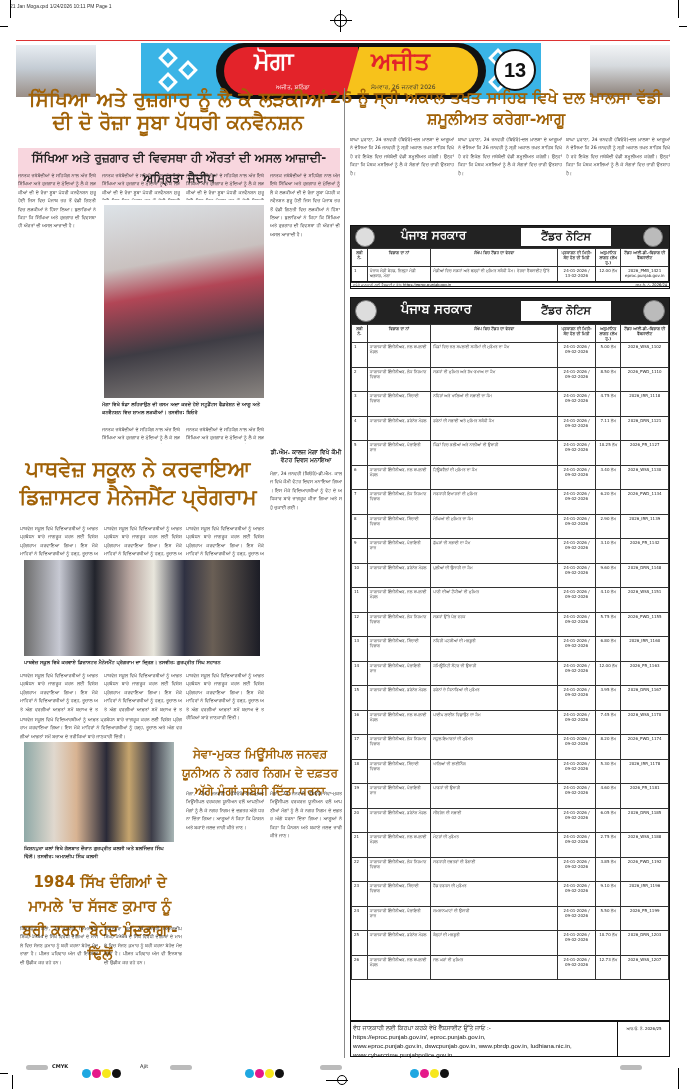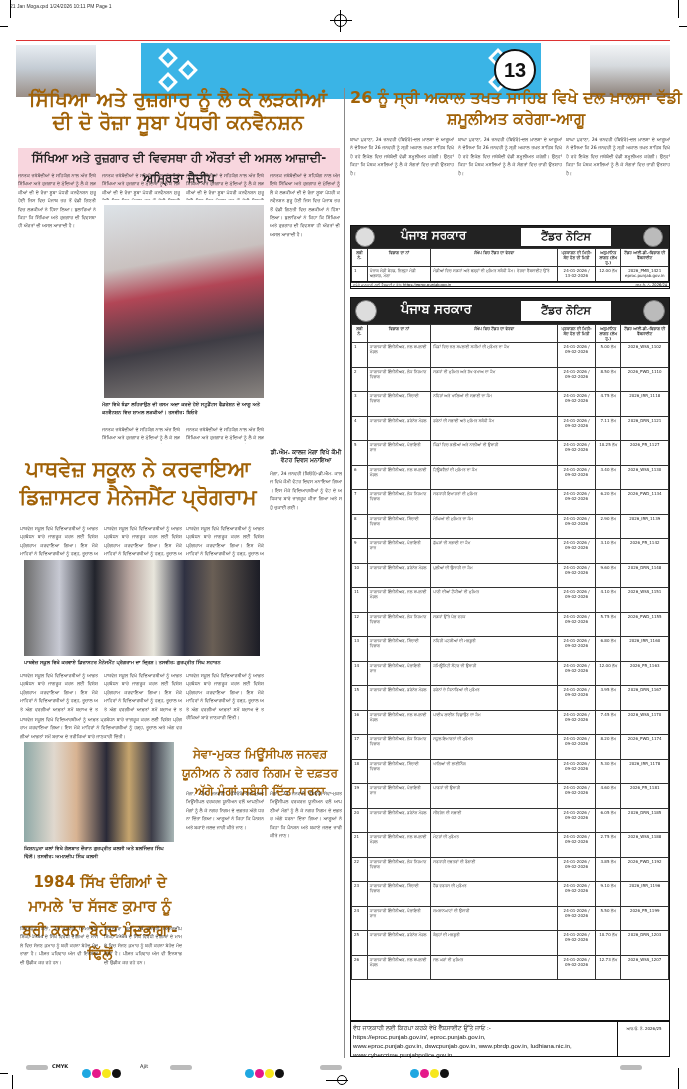--- a/index.html
+++ b/index.html
@@ -50,20 +50,28 @@
 <div class="abs banner">
   <div class="abs photo" style="left:0;top:4px;width:80px;height:52px;background:linear-gradient(180deg,#e8edf2 0%,#c4ccd4 45%,#9a8e86 100%)"></div>
   <div class="bg">
     <div class="diam" style="left:20px;top:8px"></div>
       <div class="diam" style="left:20px;top:32px"></div>
     <div class="diam" style="left:40px;top:20px"></div>
     <div class="diam" style="left:350px;top:8px"></div>
       <div class="diam" style="left:350px;top:32px"></div>
     <div class="diam" style="left:370px;top:20px"></div>
   </div>
+  <div class="pill">
+    <div class="red"></div>
+      <div class="yel"></div>
+    <span class="logo-l">ਮੋਗਾ</span>
+    <span class="logo-r">ਅਜੀਤ</span>
+    <span class="sub-l">ਅਜੀਤ, ਬਠਿੰਡਾ</span>
+    <span class="sub-r">ਸੋਮਵਾਰ, 26 ਜਨਵਰੀ 2026</span>
+  </div>
   <div class="pg">13</div>
   <div class="abs photo" style="left:574px;top:4px;width:80px;height:52px;background:linear-gradient(180deg,#f2f4f6 0%,#d6dade 40%,#8a7e76 100%)"></div>
 </div>
 
 <div class="abs h1" style="left:18px;top:88px;width:320px;font-size:20px">ਸਿੱਖਿਆ ਅਤੇ ਰੁਜ਼ਗਾਰ ਨੂੰ ਲੈ ਕੇ ਲੜਕੀਆਂ ਦੀ ਦੋ ਰੋਜ਼ਾ ਸੂਬਾ ਪੱਧਰੀ ਕਨਵੈਨਸ਼ਨ</div>
 <div class="abs subhead" style="left:18px;top:148px;width:322px">ਸਿੱਖਿਆ ਅਤੇ ਰੁਜ਼ਗਾਰ ਦੀ ਵਿਵਸਥਾ ਹੀ ਔਰਤਾਂ ਦੀ ਅਸਲ ਆਜ਼ਾਦੀ-ਅਮ੍ਰਿਤਾ ਜੈਦੀਪ</div>
 <div class="abs col" style="left:18px;top:172px;width:78px;height:270px">ਜਨਤਕ ਜਥੇਬੰਦੀਆਂ ਦੇ ਸਹਿਯੋਗ ਨਾਲ ਅੱਜ ਇਥੇ ਸਿੱਖਿਆ ਅਤੇ ਰੁਜ਼ਗਾਰ ਦੇ ਮੁੱਦਿਆਂ ਨੂੰ ਲੈ ਕੇ ਲੜਕੀਆਂ ਦੀ ਦੋ ਰੋਜ਼ਾ ਸੂਬਾ ਪੱਧਰੀ ਕਨਵੈਨਸ਼ਨ ਸ਼ੁਰੂ ਹੋਈ ਜਿਸ ਵਿਚ ਪੰਜਾਬ ਭਰ ਤੋਂ ਵੱਡੀ ਗਿਣਤੀ ਵਿਚ ਲੜਕੀਆਂ ਨੇ ਹਿੱਸਾ ਲਿਆ। ਬੁਲਾਰਿਆਂ ਨੇ ਕਿਹਾ ਕਿ ਸਿੱਖਿਆ ਅਤੇ ਰੁਜ਼ਗਾਰ ਦੀ ਵਿਵਸਥਾ ਹੀ ਔਰਤਾਂ ਦੀ ਅਸਲ ਆਜ਼ਾਦੀ ਹੈ।</div>
 <div class="abs col" style="left:102px;top:172px;width:78px;height:28px">ਜਨਤਕ ਜਥੇਬੰਦੀਆਂ ਦੇ ਸਹਿਯੋਗ ਨਾਲ ਅੱਜ ਇਥੇ ਸਿੱਖਿਆ ਅਤੇ ਰੁਜ਼ਗਾਰ ਦੇ ਮੁੱਦਿਆਂ ਨੂੰ ਲੈ ਕੇ ਲੜਕੀਆਂ ਦੀ ਦੋ ਰੋਜ਼ਾ ਸੂਬਾ ਪੱਧਰੀ ਕਨਵੈਨਸ਼ਨ ਸ਼ੁਰੂ ਹੋਈ ਜਿਸ ਵਿਚ ਪੰਜਾਬ ਭਰ ਤੋਂ ਵੱਡੀ ਗਿਣਤੀ ਵਿਚ ਲੜਕੀਆਂ ਨੇ ਹਿੱਸਾ ਲਿਆ। ਬੁਲਾਰਿਆਂ ਨੇ ਕਿਹਾ ਕਿ ਸਿੱਖਿਆ ਅਤੇ ਰੁਜ਼ਗਾਰ ਦੀ ਵਿਵਸਥਾ ਹੀ ਔਰਤਾਂ ਦੀ ਅਸਲ ਆਜ਼ਾਦੀ ਹੈ।</div>
 <div class="abs col" style="left:186px;top:172px;width:78px;height:28px">ਜਨਤਕ ਜਥੇਬੰਦੀਆਂ ਦੇ ਸਹਿਯੋਗ ਨਾਲ ਅੱਜ ਇਥੇ ਸਿੱਖਿਆ ਅਤੇ ਰੁਜ਼ਗਾਰ ਦੇ ਮੁੱਦਿਆਂ ਨੂੰ ਲੈ ਕੇ ਲੜਕੀਆਂ ਦੀ ਦੋ ਰੋਜ਼ਾ ਸੂਬਾ ਪੱਧਰੀ ਕਨਵੈਨਸ਼ਨ ਸ਼ੁਰੂ ਹੋਈ ਜਿਸ ਵਿਚ ਪੰਜਾਬ ਭਰ ਤੋਂ ਵੱਡੀ ਗਿਣਤੀ ਵਿਚ ਲੜਕੀਆਂ ਨੇ ਹਿੱਸਾ ਲਿਆ। ਬੁਲਾਰਿਆਂ ਨੇ ਕਿਹਾ ਕਿ ਸਿੱਖਿਆ ਅਤੇ ਰੁਜ਼ਗਾਰ ਦੀ ਵਿਵਸਥਾ ਹੀ ਔਰਤਾਂ ਦੀ ਅਸਲ ਆਜ਼ਾਦੀ ਹੈ।</div>
 <div class="abs photo" style="left:104px;top:205px;width:160px;height:193px;background:linear-gradient(170deg,#dde3e8 0%,#c9c1bf 30%,#b24656 45%,#3e3c44 70%,#8a8581 100%)"></div>
@@ -89,21 +97,21 @@
 <div class="abs photo" style="left:24px;top:742px;width:150px;height:100px;background:linear-gradient(90deg,#8fa9a7 0%,#e0d8ce 20%,#d8b392 35%,#2a2a38 55%,#c6a56e 70%,#3c3c48 85%,#a7b5b5 100%)"></div>
 <div class="abs cap" style="left:24px;top:844px;width:150px;height:16px">ਕਿਸ਼ਨਪੁਰਾ ਕਲਾਂ ਵਿਖੇ ਗੱਲਬਾਤ ਦੌਰਾਨ ਗੁਰਪ੍ਰੀਤ ਕਲਸੀ ਅਤੇ ਬਲਜਿੰਦਰ ਸਿੰਘ ਢਿੱਲੋਂ। ਤਸਵੀਰ: ਅਮਨਦੀਪ ਸਿੰਘ ਕਲਸੀ</div>
 <div class="abs h1" style="left:180px;top:745px;width:160px;font-size:12px;line-height:1.55">ਸੇਵਾ-ਮੁਕਤ ਮਿਊਂਸੀਪਲ ਜਨਵਰ਼ ਯੂਨੀਅਨ ਨੇ ਨਗਰ ਨਿਗਮ ਦੇ ਦਫ਼ਤਰ ਅੱਗੇ ਮੰਗਾਂ ਸਬੰਧੀ ਦਿੱਤਾ ਧਰਨਾ</div>
 <div class="abs col" style="left:186px;top:790px;width:78px;height:300px">ਮੋਗਾ, 24 ਜਨਵਰੀ (ਬਿਓਰੋ)-ਸੇਵਾ-ਮੁਕਤ ਮਿਊਂਸੀਪਲ ਵਰਕਰਜ਼ ਯੂਨੀਅਨ ਵਲੋਂ ਆਪਣੀਆਂ ਮੰਗਾਂ ਨੂੰ ਲੈ ਕੇ ਨਗਰ ਨਿਗਮ ਦੇ ਦਫ਼ਤਰ ਅੱਗੇ ਧਰਨਾ ਦਿੱਤਾ ਗਿਆ। ਆਗੂਆਂ ਨੇ ਕਿਹਾ ਕਿ ਪੈਨਸ਼ਨ ਅਤੇ ਬਕਾਏ ਜਲਦ ਜਾਰੀ ਕੀਤੇ ਜਾਣ।</div>
 <div class="abs col" style="left:270px;top:790px;width:72px;height:300px">ਮੋਗਾ, 24 ਜਨਵਰੀ (ਬਿਓਰੋ)-ਸੇਵਾ-ਮੁਕਤ ਮਿਊਂਸੀਪਲ ਵਰਕਰਜ਼ ਯੂਨੀਅਨ ਵਲੋਂ ਆਪਣੀਆਂ ਮੰਗਾਂ ਨੂੰ ਲੈ ਕੇ ਨਗਰ ਨਿਗਮ ਦੇ ਦਫ਼ਤਰ ਅੱਗੇ ਧਰਨਾ ਦਿੱਤਾ ਗਿਆ। ਆਗੂਆਂ ਨੇ ਕਿਹਾ ਕਿ ਪੈਨਸ਼ਨ ਅਤੇ ਬਕਾਏ ਜਲਦ ਜਾਰੀ ਕੀਤੇ ਜਾਣ।</div>
 
 <div class="abs h1" style="left:20px;top:870px;width:160px;font-size:15px;line-height:1.6">1984 ਸਿੱਖ ਦੰਗਿਆਂ ਦੇ ਮਾਮਲੇ 'ਚ ਸੱਜਣ ਕੁਮਾਰ ਨੂੰ ਬਰੀ ਕਰਨਾ ਬੇਹੱਦ ਮੰਦਭਾਗਾ-ਢਿੱਲੋਂ</div>
 <div class="abs col" style="left:20px;top:925px;width:78px;height:135px">ਕਿਸ਼ਨਪੁਰਾ ਕਲਾਂ, 24 ਜਨਵਰੀ (ਅਮਨਦੀਪ ਸਿੰਘ)-1984 ਦੇ ਸਿੱਖ ਵਿਰੋਧੀ ਦੰਗਿਆਂ ਦੇ ਮਾਮਲੇ ਵਿਚ ਸੱਜਣ ਕੁਮਾਰ ਨੂੰ ਬਰੀ ਕਰਨਾ ਬੇਹੱਦ ਮੰਦਭਾਗਾ ਹੈ। ਪੀੜਤ ਪਰਿਵਾਰ ਅੱਜ ਵੀ ਇਨਸਾਫ਼ ਦੀ ਉਡੀਕ ਕਰ ਰਹੇ ਹਨ।</div>
 <div class="abs col" style="left:104px;top:925px;width:78px;height:135px">ਕਿਸ਼ਨਪੁਰਾ ਕਲਾਂ, 24 ਜਨਵਰੀ (ਅਮਨਦੀਪ ਸਿੰਘ)-1984 ਦੇ ਸਿੱਖ ਵਿਰੋਧੀ ਦੰਗਿਆਂ ਦੇ ਮਾਮਲੇ ਵਿਚ ਸੱਜਣ ਕੁਮਾਰ ਨੂੰ ਬਰੀ ਕਰਨਾ ਬੇਹੱਦ ਮੰਦਭਾਗਾ ਹੈ। ਪੀੜਤ ਪਰਿਵਾਰ ਅੱਜ ਵੀ ਇਨਸਾਫ਼ ਦੀ ਉਡੀਕ ਕਰ ਰਹੇ ਹਨ।</div>
 
-<div class="abs h1" style="left:348px;top:88px;width:336px;font-size:16px;line-height:1.3">26 ਨੂੰ ਸ੍ਰੀ ਅਕਾਲ ਤਖਤ ਸਾਹਿਬ ਵਿਖੇ ਦਲ ਖ਼ਾਲਸਾ ਵੱਡੀ ਸ਼ਮੂਲੀਅਤ ਕਰੇਗਾ-ਆਗੂ</div>
+<div class="abs h1" style="left:328px;top:88px;width:336px;font-size:16px;line-height:1.3">26 ਨੂੰ ਸ੍ਰੀ ਅਕਾਲ ਤਖਤ ਸਾਹਿਬ ਵਿਖੇ ਦਲ ਖ਼ਾਲਸਾ ਵੱਡੀ ਸ਼ਮੂਲੀਅਤ ਕਰੇਗਾ-ਆਗੂ</div>
 <div class="abs col" style="left:350px;top:136px;width:104px;height:80px">ਬਾਘਾ ਪੁਰਾਣਾ, 24 ਜਨਵਰੀ (ਬਿਓਰੋ)-ਦਲ ਖ਼ਾਲਸਾ ਦੇ ਆਗੂਆਂ ਨੇ ਦੱਸਿਆ ਕਿ 26 ਜਨਵਰੀ ਨੂੰ ਸ੍ਰੀ ਅਕਾਲ ਤਖਤ ਸਾਹਿਬ ਵਿਖੇ ਹੋ ਰਹੇ ਇਕੱਠ ਵਿਚ ਜਥੇਬੰਦੀ ਵੱਡੀ ਸ਼ਮੂਲੀਅਤ ਕਰੇਗੀ। ਉਨ੍ਹਾਂ ਕਿਹਾ ਕਿ ਪੰਥਕ ਮਸਲਿਆਂ ਨੂੰ ਲੈ ਕੇ ਸੰਗਤਾਂ ਵਿਚ ਭਾਰੀ ਉਤਸ਼ਾਹ ਹੈ।</div>
 <div class="abs col" style="left:458px;top:136px;width:104px;height:80px">ਬਾਘਾ ਪੁਰਾਣਾ, 24 ਜਨਵਰੀ (ਬਿਓਰੋ)-ਦਲ ਖ਼ਾਲਸਾ ਦੇ ਆਗੂਆਂ ਨੇ ਦੱਸਿਆ ਕਿ 26 ਜਨਵਰੀ ਨੂੰ ਸ੍ਰੀ ਅਕਾਲ ਤਖਤ ਸਾਹਿਬ ਵਿਖੇ ਹੋ ਰਹੇ ਇਕੱਠ ਵਿਚ ਜਥੇਬੰਦੀ ਵੱਡੀ ਸ਼ਮੂਲੀਅਤ ਕਰੇਗੀ। ਉਨ੍ਹਾਂ ਕਿਹਾ ਕਿ ਪੰਥਕ ਮਸਲਿਆਂ ਨੂੰ ਲੈ ਕੇ ਸੰਗਤਾਂ ਵਿਚ ਭਾਰੀ ਉਤਸ਼ਾਹ ਹੈ।</div>
 <div class="abs col" style="left:566px;top:136px;width:104px;height:80px">ਬਾਘਾ ਪੁਰਾਣਾ, 24 ਜਨਵਰੀ (ਬਿਓਰੋ)-ਦਲ ਖ਼ਾਲਸਾ ਦੇ ਆਗੂਆਂ ਨੇ ਦੱਸਿਆ ਕਿ 26 ਜਨਵਰੀ ਨੂੰ ਸ੍ਰੀ ਅਕਾਲ ਤਖਤ ਸਾਹਿਬ ਵਿਖੇ ਹੋ ਰਹੇ ਇਕੱਠ ਵਿਚ ਜਥੇਬੰਦੀ ਵੱਡੀ ਸ਼ਮੂਲੀਅਤ ਕਰੇਗੀ। ਉਨ੍ਹਾਂ ਕਿਹਾ ਕਿ ਪੰਥਕ ਮਸਲਿਆਂ ਨੂੰ ਲੈ ਕੇ ਸੰਗਤਾਂ ਵਿਚ ਭਾਰੀ ਉਤਸ਼ਾਹ ਹੈ।</div>
 
 <div class="abs tender" style="left:350px;top:225px;width:320px;height:62px">
   <div class="th-bar" style="height:22px">
     <div class="emb" style="left:4px;top:1px;width:20px;height:20px;background:#ddd"></div>
     <span class="ttl" style="top:2px;font-size:12px">ਪੰਜਾਬ ਸਰਕਾਰ</span>
     <span class="box" style="top:2px;height:18px;line-height:18px">ਟੈਂਡਰ ਨੋਟਿਸ</span>
     <div class="emb" style="left:292px;top:1px;width:20px;height:20px"></div>

